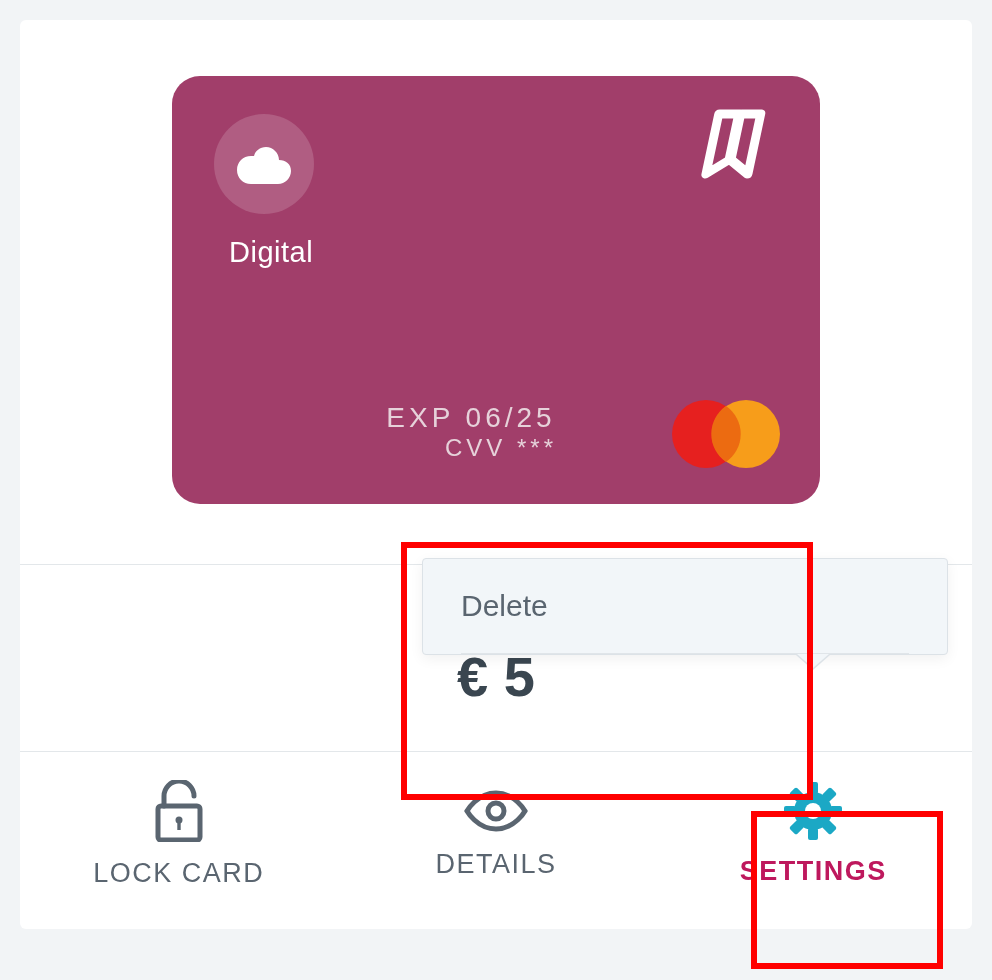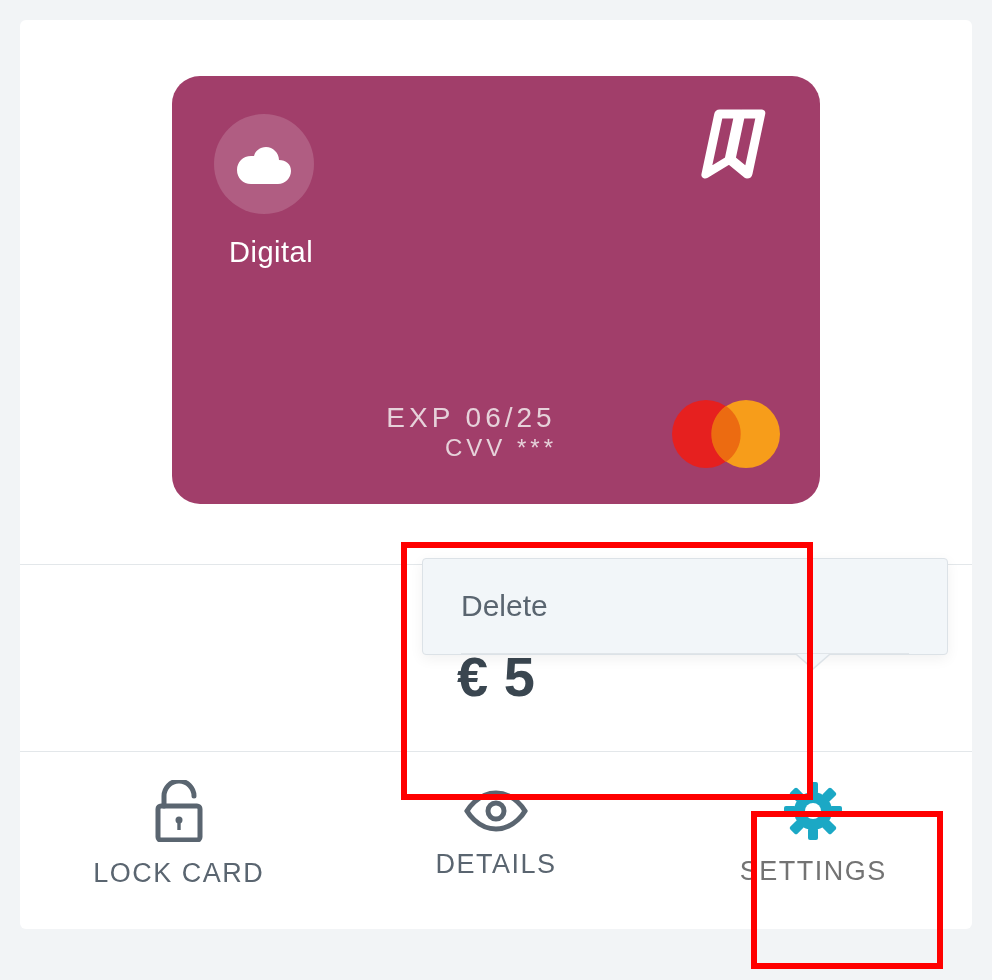--- a/index.html
+++ b/index.html
@@ -108,22 +108,22 @@
       cursor: pointer;
       gap: 12px;
     }
     .action-button .action-label {
       font-size: 27px;
       letter-spacing: 1.5px;
       color: #5a6570;
       font-weight: 500;
     }
     .action-button.active .action-label {
-      color: #737373;
-      font-weight: 400;
+      color: #be185d;
+      font-weight: 700;
     }
     .popover {
       position: absolute;
       right: 24px;
       top: 538px;
       width: 526px;
       background: #f2f6f9;
       border: 1px solid #dce2e7;
       border-radius: 4px;
       box-shadow: 0 4px 14px rgba(0,0,0,0.06);

